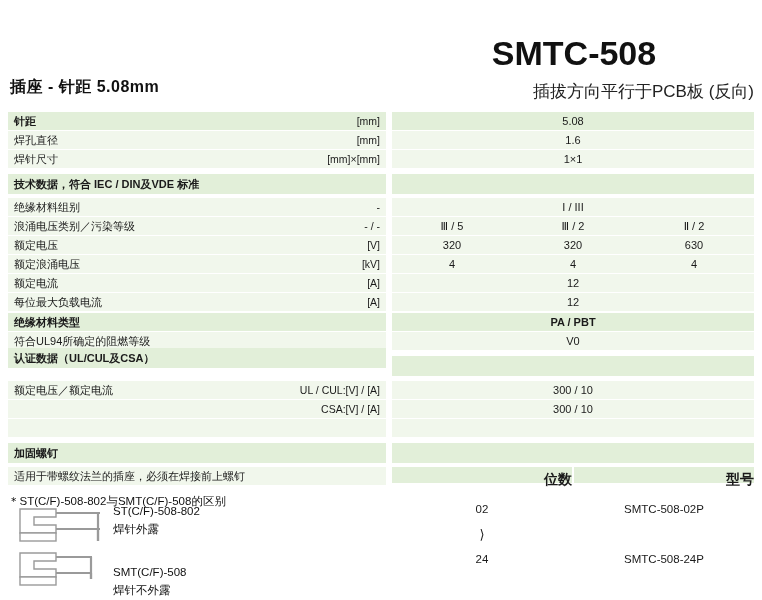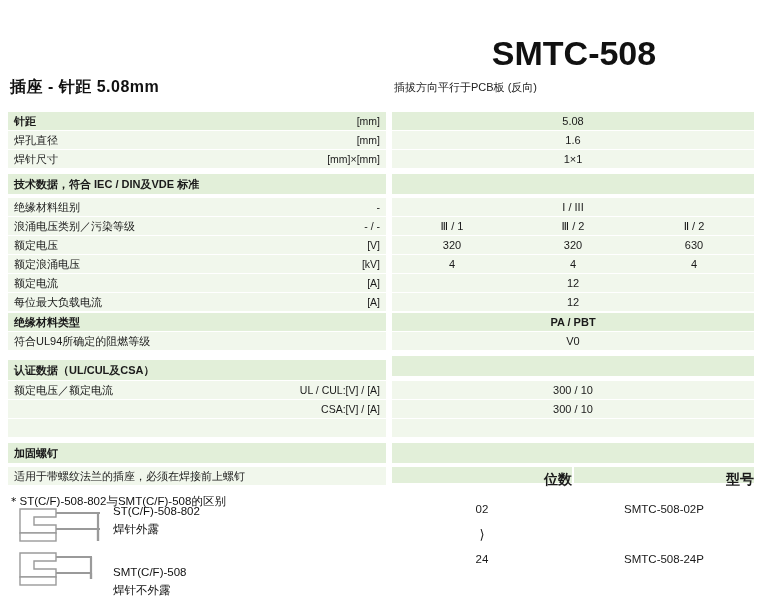--- a/index.html
+++ b/index.html
@@ -44,22 +44,22 @@
     width: 360px;
     text-align: center;
     font-size: 34px;
     font-weight: bold;
     color: #111;
   }
   .part-desc {
     position: absolute;
     left: 394px; top: 80px;
     width: 360px;
-    text-align: left;
-    font-size: 11px;
+    text-align: right;
+    font-size: 17px;
     color: #222;
   }
 
   
   .left-col {
     position: absolute;
     left: 8px;
     width: 378px;
     height: 18px;
     font-size: 11px;
@@ -184,21 +184,21 @@
     </div>
     <div class="right-col bg-light" style="top:198px;">
       <span class="val-center v-2">I / III</span>
     </div>
 
     <div class="left-col bg-light" style="top:217px;">
       <span class="row-label">浪涌电压类别／污染等级</span>
       <span class="row-unit">- / -</span>
     </div>
     <div class="right-col bg-light" style="top:217px;">
-      <span class="val-center v-1">Ⅲ / 1</span>
+      <span class="val-center v-1">Ⅲ / 5</span>
       <span class="val-center v-2">Ⅲ / 2</span>
       <span class="val-center v-3">Ⅱ / 2</span>
     </div>
 
     <div class="left-col bg-light" style="top:236px;">
       <span class="row-label">额定电压</span>
       <span class="row-unit">[V]</span>
     </div>
     <div class="right-col bg-light" style="top:236px;">
       <span class="val-center v-1">320</span>
@@ -239,21 +239,21 @@
       <span class="val-center v-full bold">PA / PBT</span>
     </div>
 
     <div class="left-col bg-light" style="top:332px;">
       <span class="row-label">符合UL94所确定的阻燃等级</span>
     </div>
     <div class="right-col bg-light" style="top:332px;">
       <span class="val-center v-full">V0</span>
     </div>
 
-    <div class="left-col bg-green" style="top:360px; height:20px;">
+    <div class="left-col bg-green" style="top:348px; height:20px;">
       <span class="row-label bold" style="line-height:20px;">认证数据（UL/CUL及CSA）</span>
     </div>
     <div class="right-col bg-green" style="top:356px; height:20px;"></div>
 
     <div class="left-col bg-light" style="top:381px;">
       <span class="row-label">额定电压／额定电流</span>
       <span class="row-unit">UL / CUL:[V] / [A]</span>
     </div>
     <div class="right-col bg-light" style="top:381px;">
       <span class="val-center v-full">300 / 10</span>

